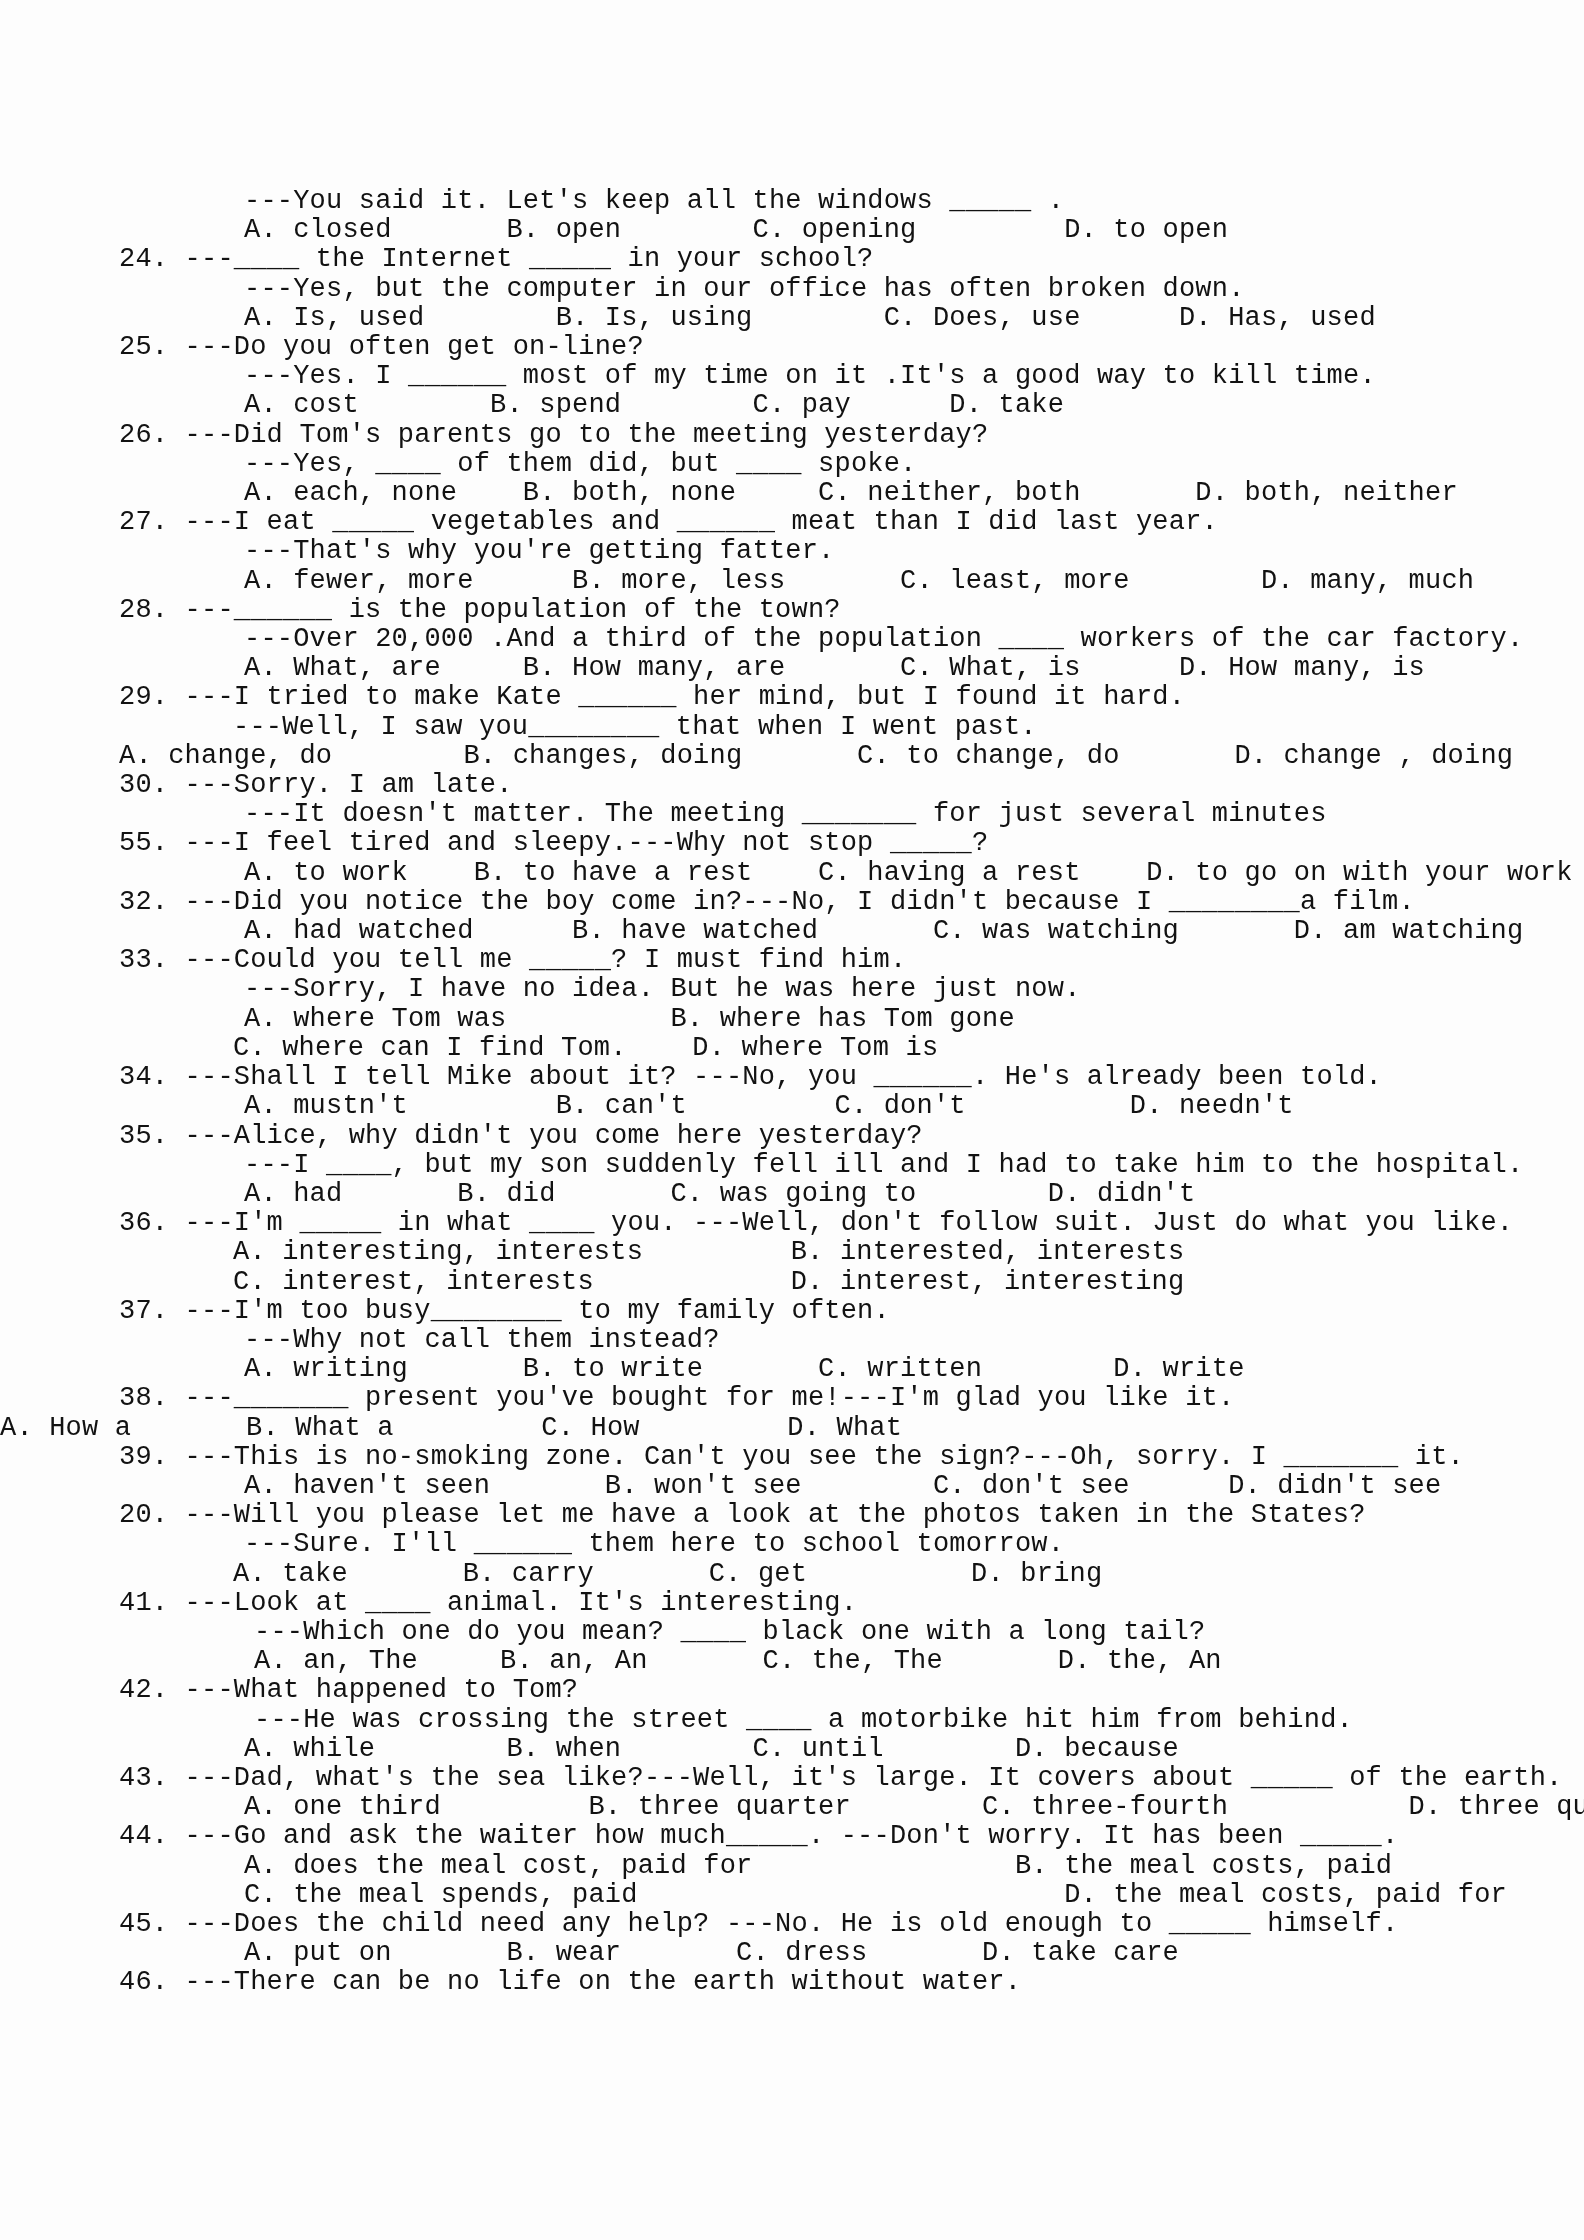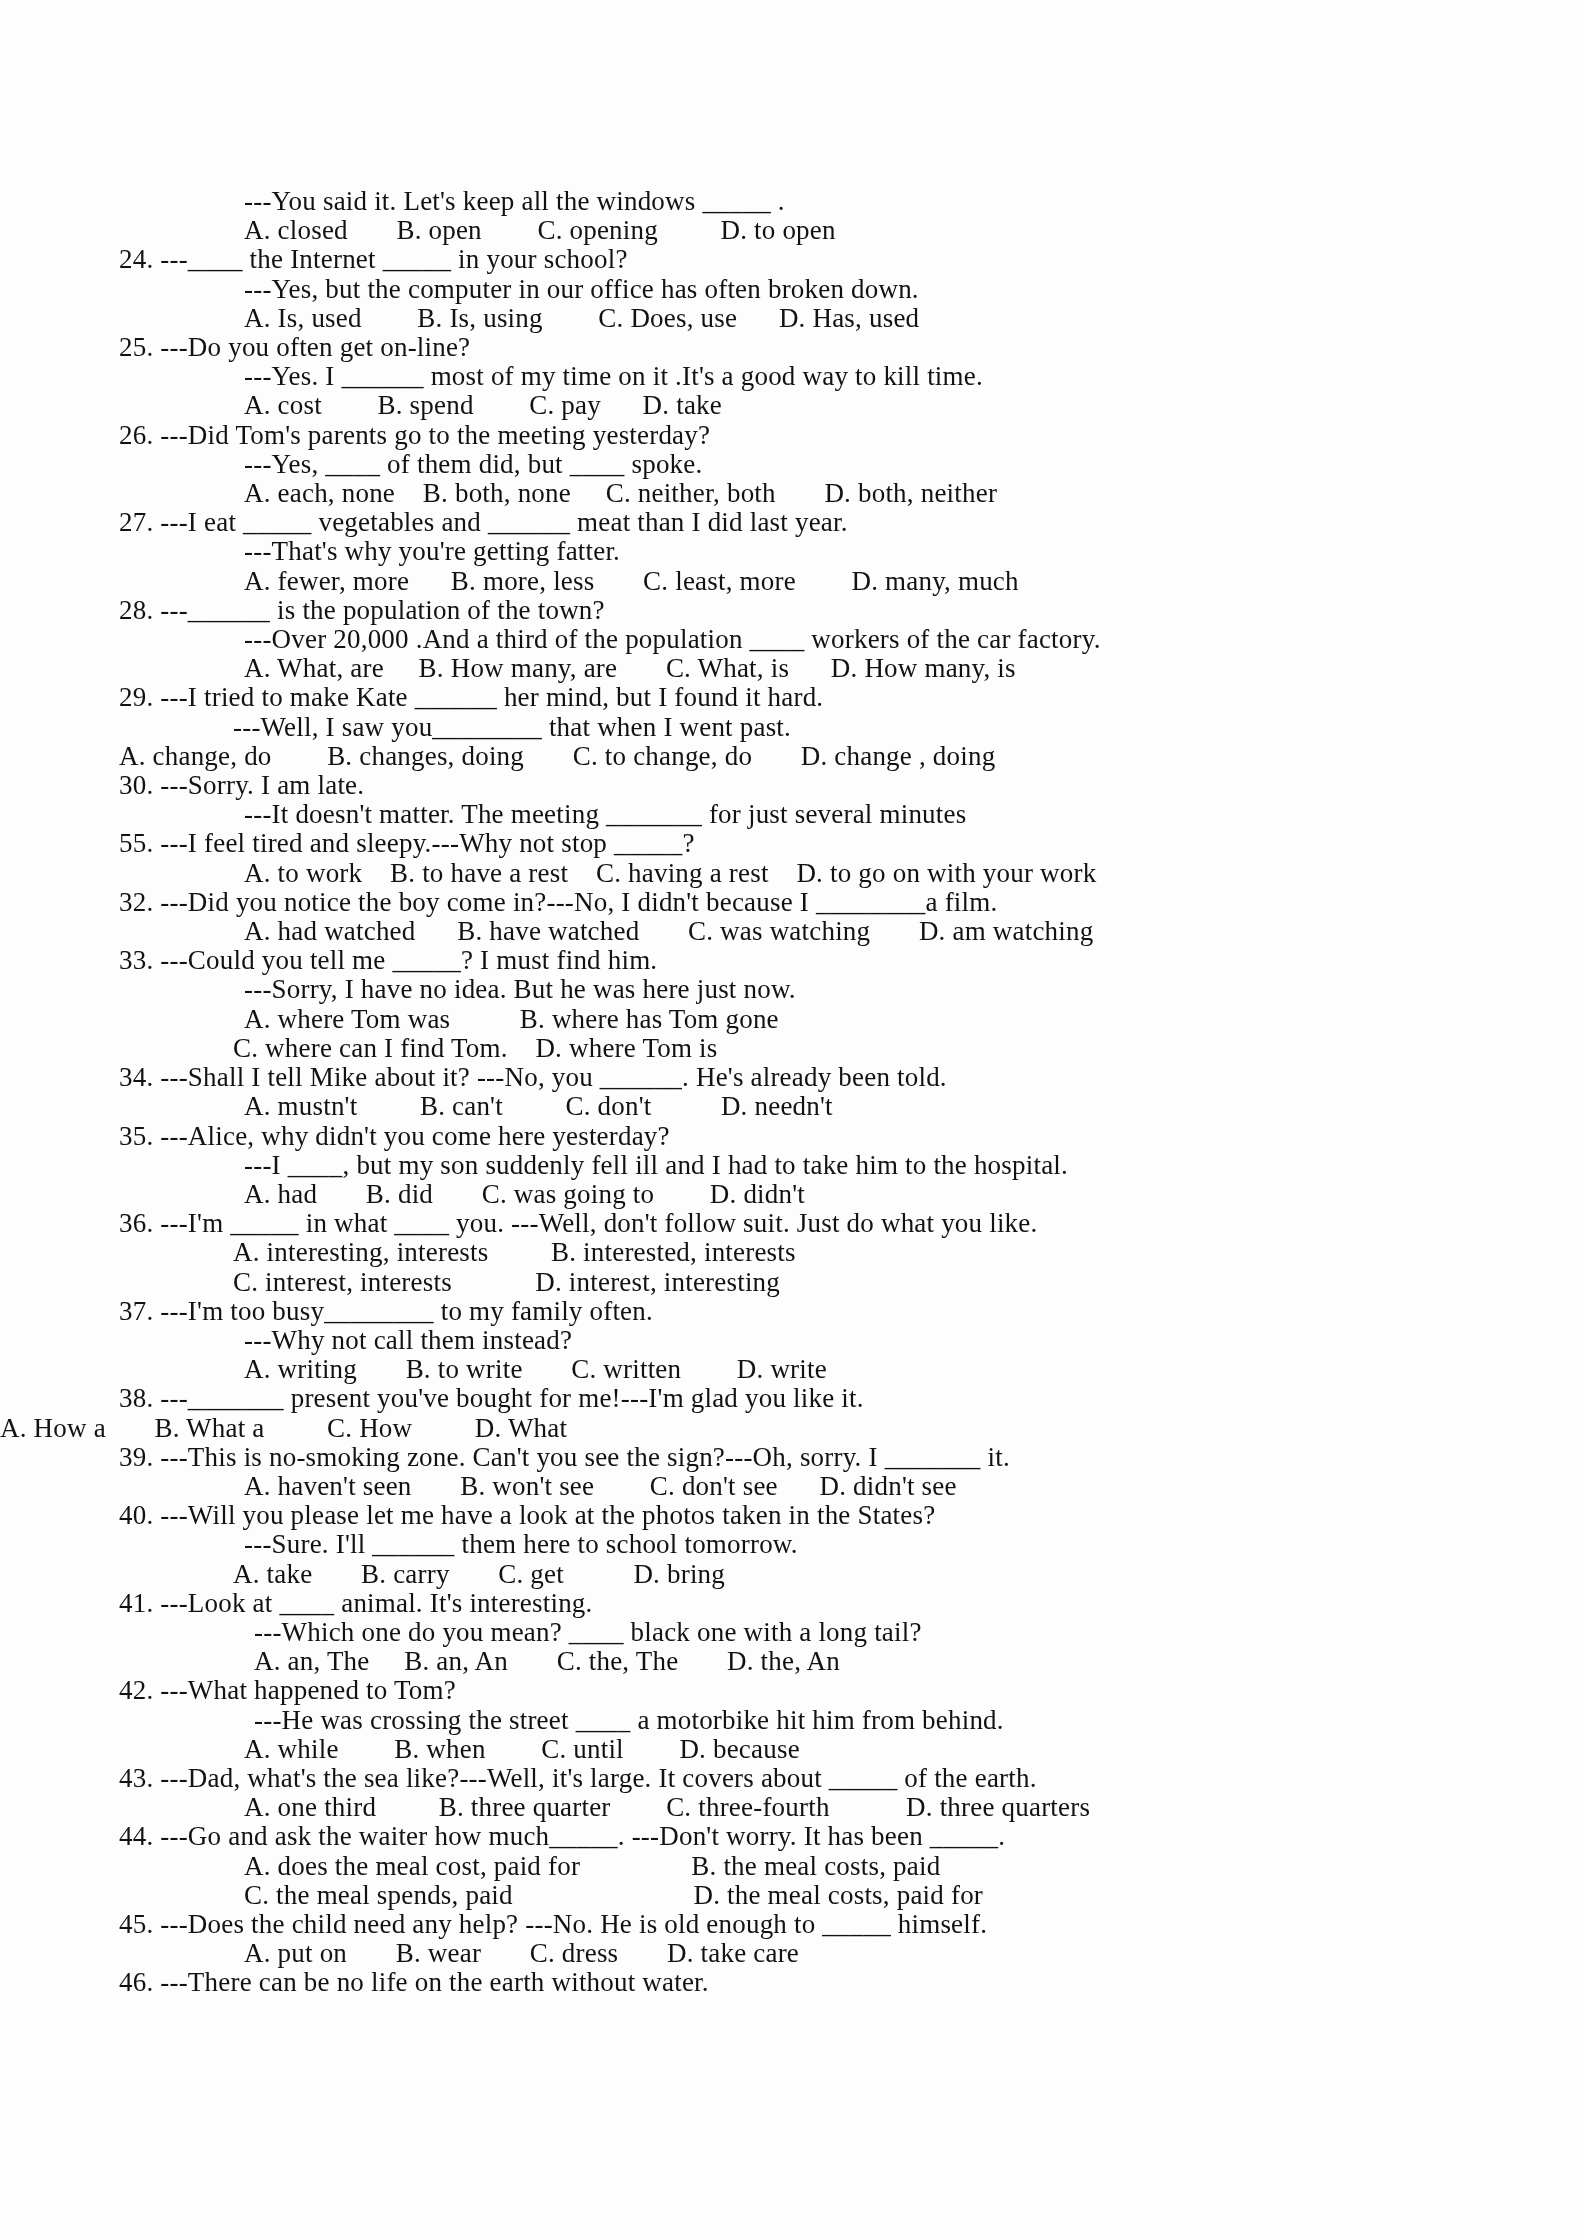--- a/index.html
+++ b/index.html
@@ -6,21 +6,21 @@
     margin: 0;
     padding: 0;
     background: #ffffff;
   }
   .page {
     position: relative;
     width: 1584px;
     height: 2240px;
     background: #fdfdfd;
     overflow: hidden;
-    font-family: Liberation Serif, serif;
+    font-family: Liberation Mono, monospace;
     color: #121212;
   }
   .text-block {
     position: absolute;
     top: 187px;
     left: 0;
     right: 0;
   }
   .line {
     white-space: pre;
@@ -78,21 +78,21 @@
       <div class="line ind-q">36. ---I'm _____ in what ____ you. ---Well, don't follow suit. Just do what you like.</div>
       <div class="line ind-bl">A. interesting, interests         B. interested, interests</div>
       <div class="line ind-bl">C. interest, interests            D. interest, interesting</div>
       <div class="line ind-q">37. ---I'm too busy________ to my family often.</div>
       <div class="line ind-b">---Why not call them instead?</div>
       <div class="line ind-b">A. writing       B. to write       C. written        D. write</div>
       <div class="line ind-q">38. ---_______ present you've bought for me!---I'm glad you like it.</div>
       <div class="line ind-bd">A. How a       B. What a         C. How         D. What</div>
       <div class="line ind-q">39. ---This is no-smoking zone. Can't you see the sign?---Oh, sorry. I _______ it.</div>
       <div class="line ind-b">A. haven't seen       B. won't see        C. don't see      D. didn't see</div>
-      <div class="line ind-q">40. ---Will you please let me have a look at the photos taken in the States?</div>
+      <div class="line ind-q">20. ---Will you please let me have a look at the photos taken in the States?</div>
       <div class="line ind-b">---Sure. I'll ______ them here to school tomorrow.</div>
       <div class="line ind-bl">A. take       B. carry       C. get          D. bring</div>
       <div class="line ind-q">41. ---Look at ____ animal. It's interesting.</div>
       <div class="line ind-br">---Which one do you mean? ____ black one with a long tail?</div>
       <div class="line ind-br">A. an, The     B. an, An       C. the, The       D. the, An</div>
       <div class="line ind-q">42. ---What happened to Tom?</div>
       <div class="line ind-br">---He was crossing the street ____ a motorbike hit him from behind.</div>
       <div class="line ind-b">A. while        B. when        C. until        D. because</div>
       <div class="line ind-q">43. ---Dad, what's the sea like?---Well, it's large. It covers about _____ of the earth.</div>
       <div class="line ind-b">A. one third         B. three quarter        C. three-fourth           D. three quarters</div>

